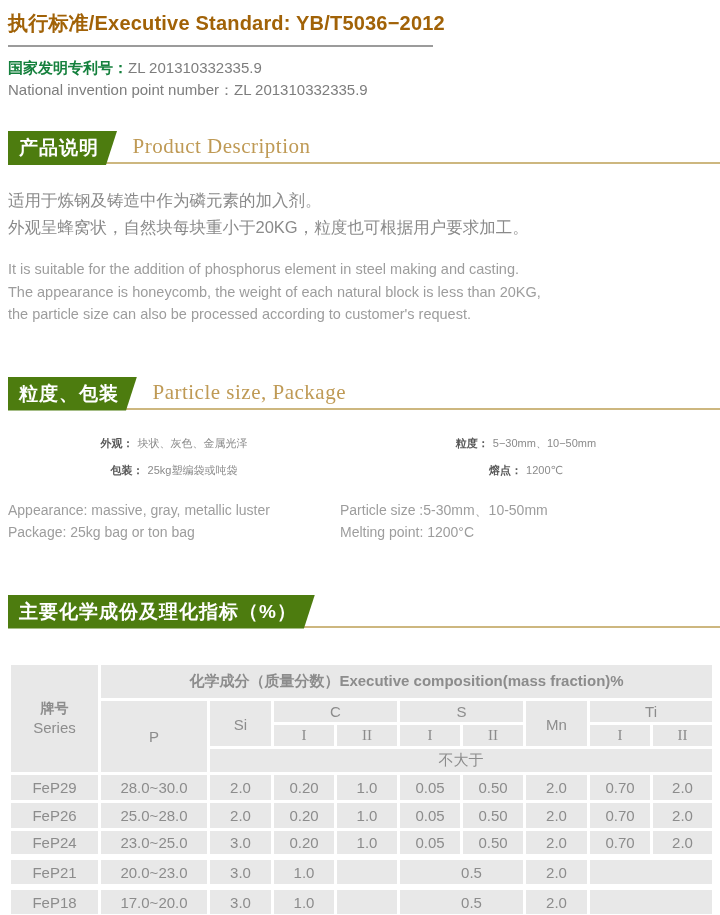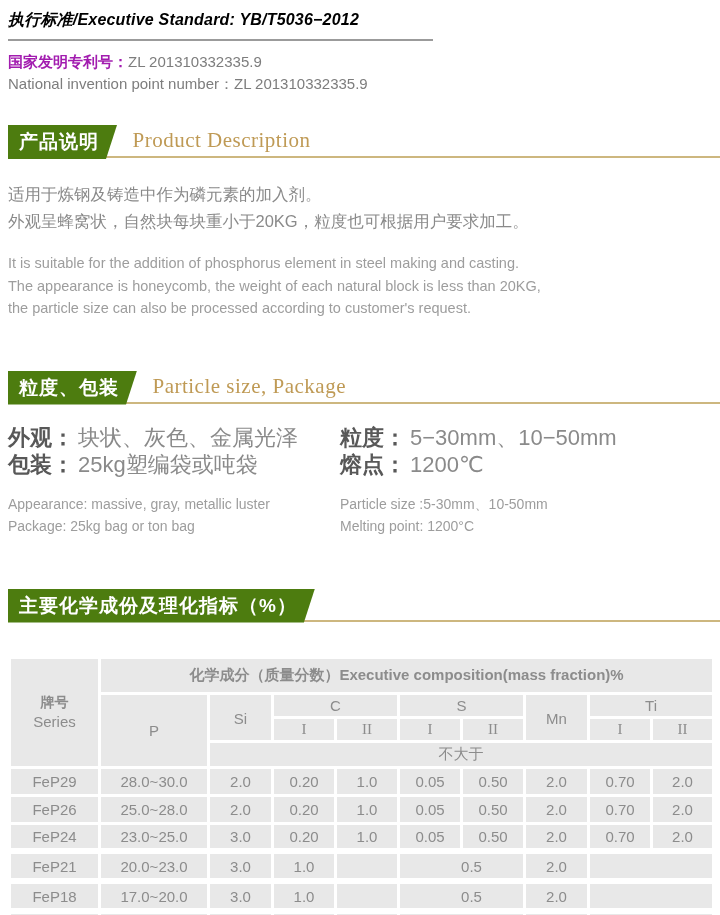--- a/index.html
+++ b/index.html
@@ -5,25 +5,25 @@
   * { margin:0; padding:0; box-sizing:border-box; }
   html,body { background:#fff; }
   body {
     width:720px; height:915px; overflow:hidden;
     font-family:"Liberation Sans","DejaVu Sans",sans-serif;
     -webkit-font-smoothing:antialiased;
   }
   .page { padding:8px 8px 0 8px; position:relative; }
 
   
-  .std-title { font-size:16px; font-weight:bold; color:#000000; letter-spacing:.2px; padding-top:2px;font-style:italic; }
+  .std-title { font-size:20px; font-weight:bold; color:#a16207; letter-spacing:.2px; padding-top:2px; }
   .std-rule { width:425px; height:2px; background:#9b9b9b; margin-top:8px; }
   .patent-block { margin-top:11px; }
   .patent-cn { font-size:15px; color:#7d7d7d; line-height:20px; }
-  .patent-cn .lbl { font-weight:bold; color:#a21caf;margin-top:12px; }
+  .patent-cn .lbl { font-weight:bold; color:#15803d;margin-top:12px; }
   .patent-en { font-size:15px; color:#7d7d7d; line-height:20px; margin-top:2px; }
 
   
   .banner { position:relative; height:34px; margin-right:-8px; }
   .banner-line { position:absolute; left:2px; right:0; bottom:1px; height:2px; background:#cdb77f; }
   .badge {
     position:relative; z-index:1; display:inline-block; height:34px;
     background:#4d7c0f; color:#fff; font-weight:bold; font-size:19px;
     line-height:34px; padding:0 18px 0 11px; letter-spacing:1px;
     clip-path:polygon(0 0,100% 0,calc(100% - 11px) 100%,0 100%);
@@ -38,21 +38,21 @@
   .banner3 { margin-top:52px; }
 
   
   .cn-text { margin-top:22px; font-size:16.5px; color:#8a8a8a; line-height:27px; }
   .en-text { margin-top:17px; font-size:14.5px; color:#9d9d9d; line-height:22.5px; }
 
   
   .spec-grid { display:flex; margin-top:19px; }
   .spec-left { width:332px; }
   .spec-right { flex:1; }
-  .spec-cn div { font-size:22px; color:#8a8a8a; line-height:27px; }
+  .spec-cn div { font-size:11px; color:#8a8a8a; line-height:27px;text-align:center; }
   .spec-cn .lbl { font-weight:bold; color:#585858; margin-right:4px; }
   .spec-en { margin-top:15px; }
   .spec-en div { font-size:14px; color:#9d9d9d; line-height:22px; }
 
   
   table.comp {
     margin-top:33px; border-collapse:collapse; table-layout:fixed; width:704px;
   }
   table.comp td {
     background:#e8e8e8; border:3px solid #fff; text-align:center;

